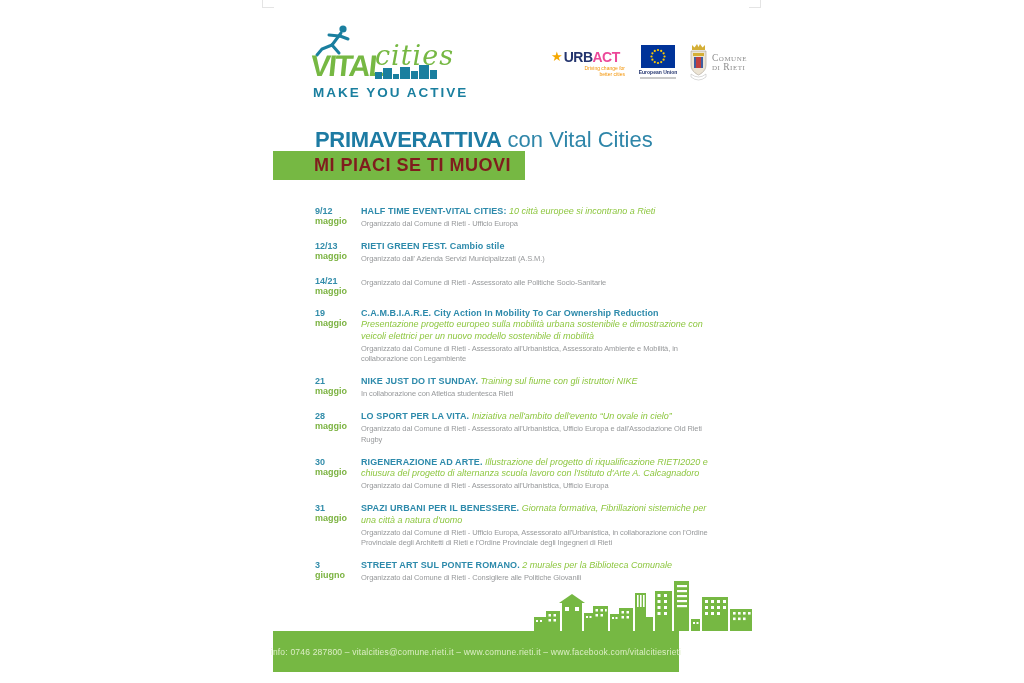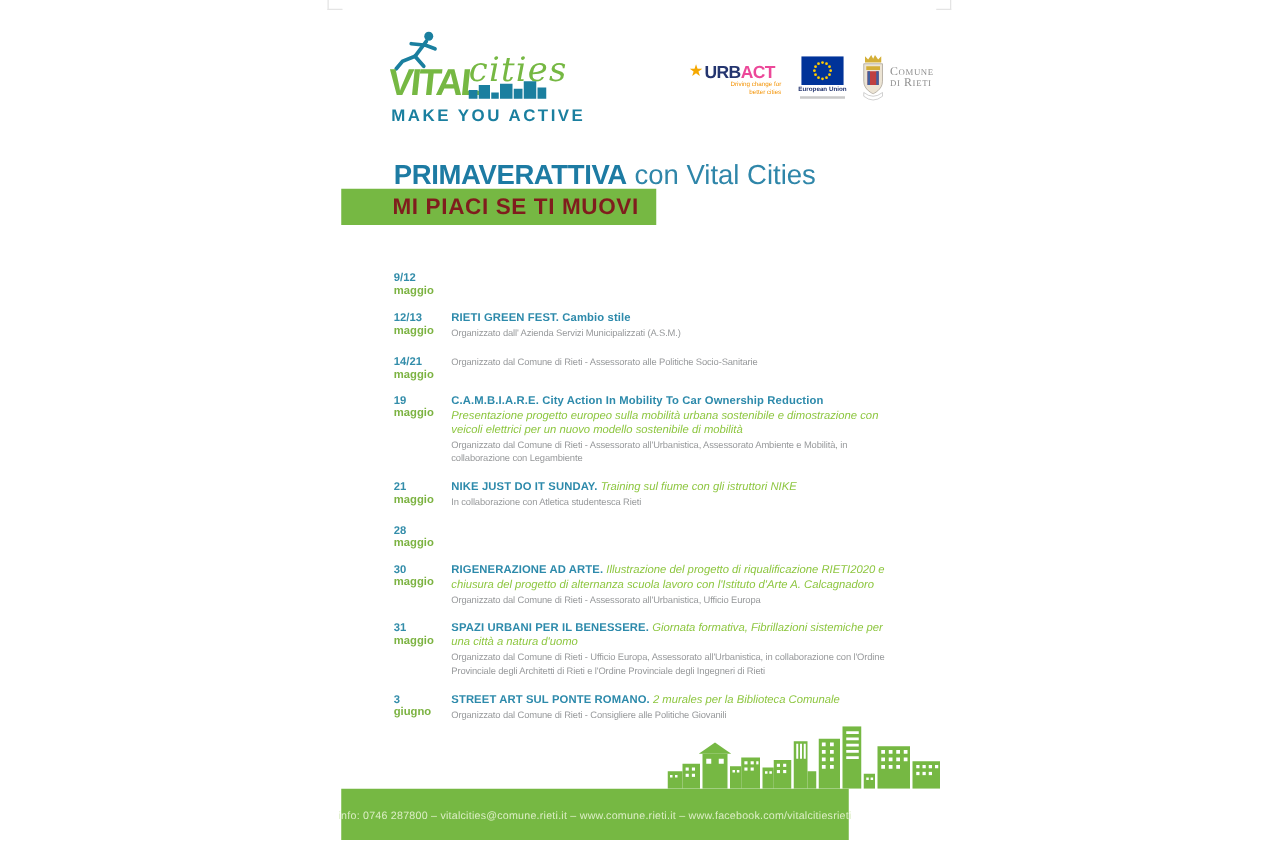--- a/index.html
+++ b/index.html
@@ -36,21 +36,21 @@
 
   
   .title-row{position:absolute;left:42px;top:127px;white-space:nowrap;font-size:22px;line-height:26px;}
   .title-bold{color:#1d7ba3;font-weight:900;letter-spacing:-0.3px;}
   .title-rest{color:#2f86a9;font-weight:400;}
   .banner{position:absolute;left:0;top:151px;width:252px;height:29px;background:#76b843;
           display:flex;align-items:center;}
   .banner-text{color:#7f1d1d;font-weight:900;font-size:18px;letter-spacing:0.5px;padding-left:41px;white-space:nowrap;}
 
   
-  .events{position:absolute;left:42px;top:217px;width:408px;}
+  .events{position:absolute;left:42px;top:206px;width:408px;}
   .event{display:flex;margin-bottom:11.5px;}
   .edate{width:46px;flex-shrink:0;font-weight:bold;font-size:9px;line-height:10px;}
   .edate .d1{display:block;color:#338daa;}
   .edate .d2{display:block;color:#7cb342;}
   .ebody{width:362px;}
   .eline{font-size:9px;line-height:11.5px;}
   .etitle{color:#2d8aab;font-weight:bold;letter-spacing:0.1px;}
   .etag{color:#8dc63f;font-style:italic;font-weight:500;}
   .etag.block{display:block;}
   .eorg{color:#97999b;font-size:7.5px;line-height:10.5px;letter-spacing:-0.1px;margin-top:1.5px;}
@@ -154,20 +154,27 @@
     <span class="banner-text">MI PIACI SE TI MUOVI</span>
   </div>
 
   <div class="events">
 
     <div class="event">
       <div class="edate">
         <span class="d1">9/12</span>
         <span class="d2">maggio</span>
       </div>
+      <div class="ebody">
+        <div class="eline">
+          <span class="etitle">HALF TIME EVENT-VITAL CITIES:</span>
+          <span class="etag">10 città europee si incontrano a Rieti</span>
+        </div>
+        <div class="eorg">Organizzato dal Comune di Rieti - Ufficio Europa</div>
+      </div>
     </div>
 
     <div class="event">
       <div class="edate">
         <span class="d1">12/13</span>
         <span class="d2">maggio</span>
       </div>
       <div class="ebody">
         <div class="eline">
           <span class="etitle">RIETI GREEN FEST. Cambio stile</span>
@@ -212,20 +219,27 @@
           <span class="etag">Training sul fiume con gli istruttori NIKE</span>
         </div>
         <div class="eorg">In collaborazione con Atletica studentesca Rieti</div>
       </div>
     </div>
 
     <div class="event">
       <div class="edate">
         <span class="d1">28</span>
         <span class="d2">maggio</span>
+      </div>
+      <div class="ebody">
+        <div class="eline">
+          <span class="etitle">LO SPORT PER LA VITA.</span>
+          <span class="etag">Iniziativa nell'ambito dell'evento “Un ovale in cielo”</span>
+        </div>
+        <div class="eorg">Organizzato dal Comune di Rieti - Assessorato all'Urbanistica, Ufficio Europa e dall'Associazione Old Rieti Rugby</div>
       </div>
     </div>
 
     <div class="event">
       <div class="edate">
         <span class="d1">30</span>
         <span class="d2">maggio</span>
       </div>
       <div class="ebody">
         <div class="eline">

